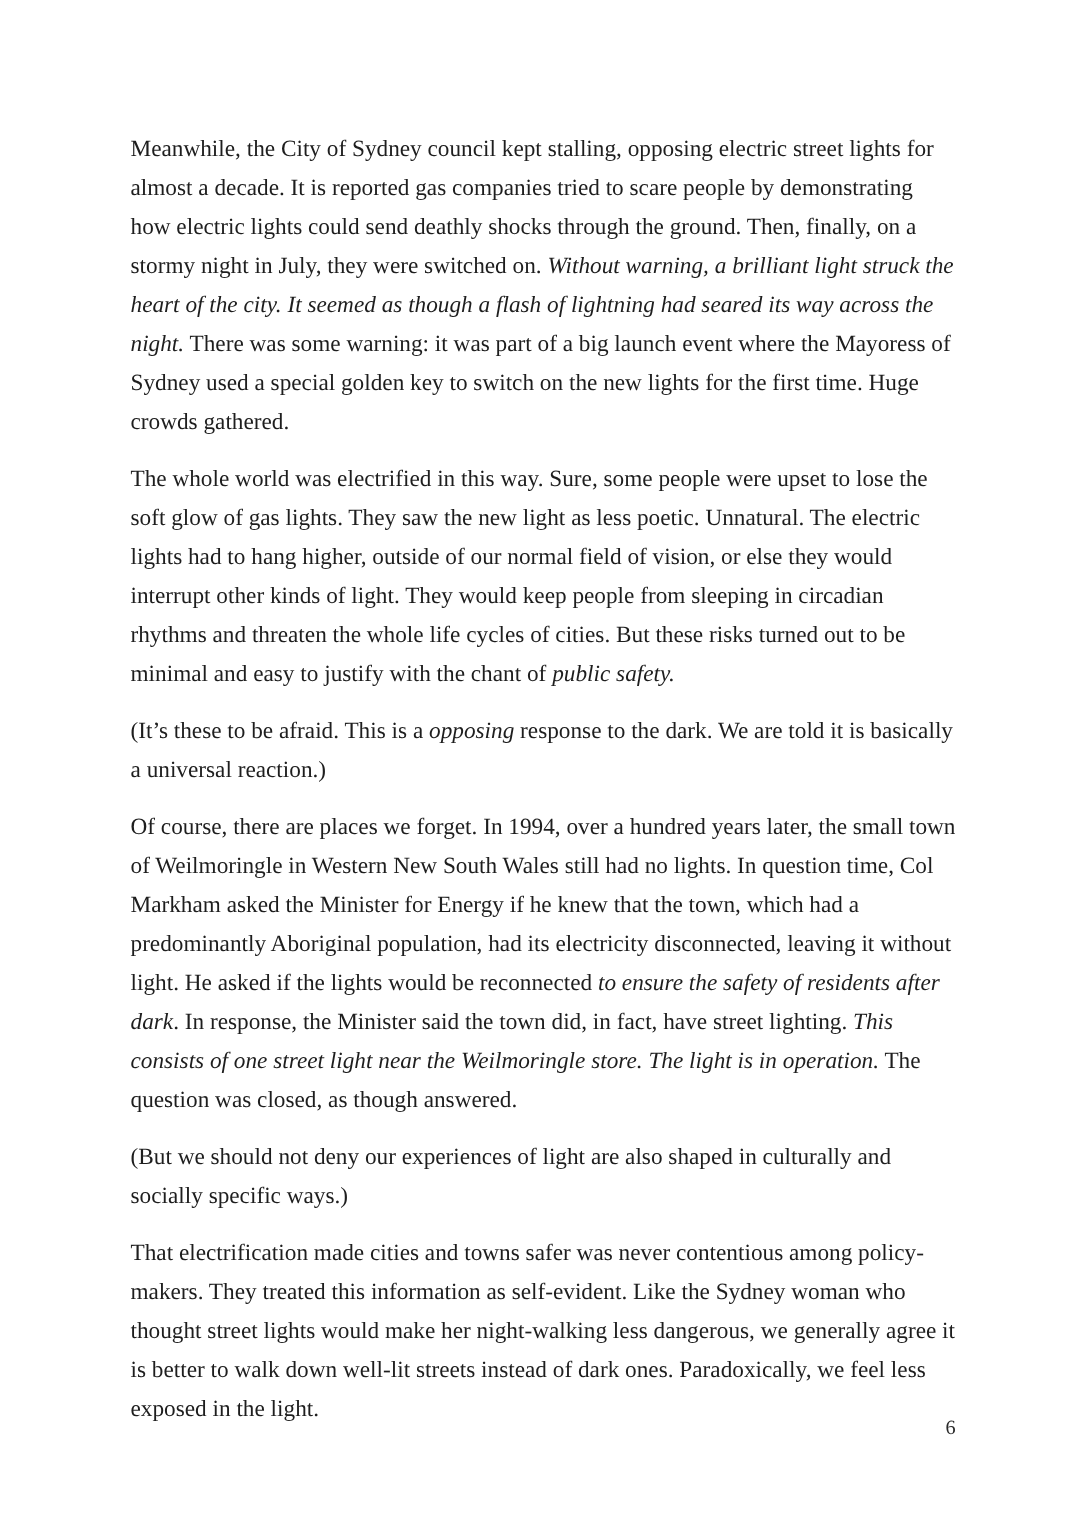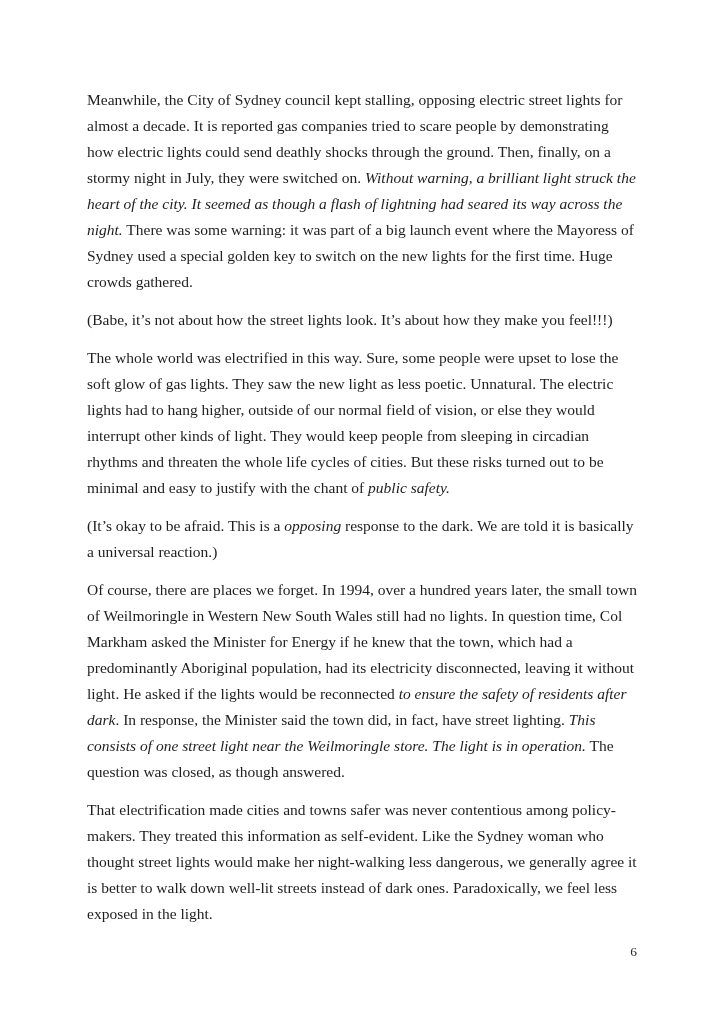--- a/index.html
+++ b/index.html
@@ -41,20 +41,20 @@
     font-size: 13.5px;
     color: #2a2a2a;
   }
 </style>
 </head>
 <body>
 
 <div class="page">
   <div class="content">
       <p><span>Meanwhile, the City of Sydney council kept stalling, opposing electric street lights for almost a decade. It is reported gas companies tried to scare people by demonstrating how electric lights could send deathly shocks through the ground. Then, finally, on a stormy night in July, they were switched on. </span><em>Without warning, a brilliant light struck the heart of the city. It seemed as though a flash of lightning had seared its way across the night.</em><span> There was some warning: it was part of a big launch event where the Mayoress of Sydney used a special golden key to switch on the new lights for the first time. Huge crowds gathered.</span></p>
-      <p><span>(Babe, it’s not about how the street lights look. It’s about how they make you feel!!!)</span></p>
       <p><span>The whole world was electrified in this way. Sure, some people were upset to lose the soft glow of gas lights. They saw the new light as less poetic. Unnatural. The electric lights had to hang higher, outside of our normal field of vision, or else they would interrupt other kinds of light. They would keep people from sleeping in circadian rhythms and threaten the whole life cycles of cities. But these risks turned out to be minimal and easy to justify with the chant of </span><em>public safety.</em></p>
-      <p><span>(It’s okay to be afraid. This is a </span><em>opposing</em><span> response to the dark. We are told it is basically a universal reaction.)</span></p>
+      <p><span>(It’s these to be afraid. This is a </span><em>opposing</em><span> response to the dark. We are told it is basically a universal reaction.)</span></p>
       <p><span>Of course, there are places we forget. In 1994, over a hundred years later, the small town of Weilmoringle in Western New South Wales still had no lights. In question time, Col Markham asked the Minister for Energy if he knew that the town, which had a predominantly Aboriginal population, had its electricity disconnected, leaving it without light. He asked if the lights would be reconnected </span><em>to ensure the safety of residents after dark</em><span>. In response, the Minister said the town did, in fact, have street lighting. </span><em>This consists of one street light near the Weilmoringle store. The light is in operation.</em><span> The question was closed, as though answered.</span></p>
+      <p><span>(But we should not deny our experiences of light are also shaped in culturally and socially specific ways.)</span></p>
       <p><span>That electrification made cities and towns safer was never contentious among policy-makers. They treated this information as self-evident. Like the Sydney woman who thought street lights would make her night-walking less dangerous, we generally agree it is better to walk down well-lit streets instead of dark ones. Paradoxically, we feel less exposed in the light.</span></p>
     </div>
   <div class="page-number">6</div>
 </div>
 
 </body></html>

